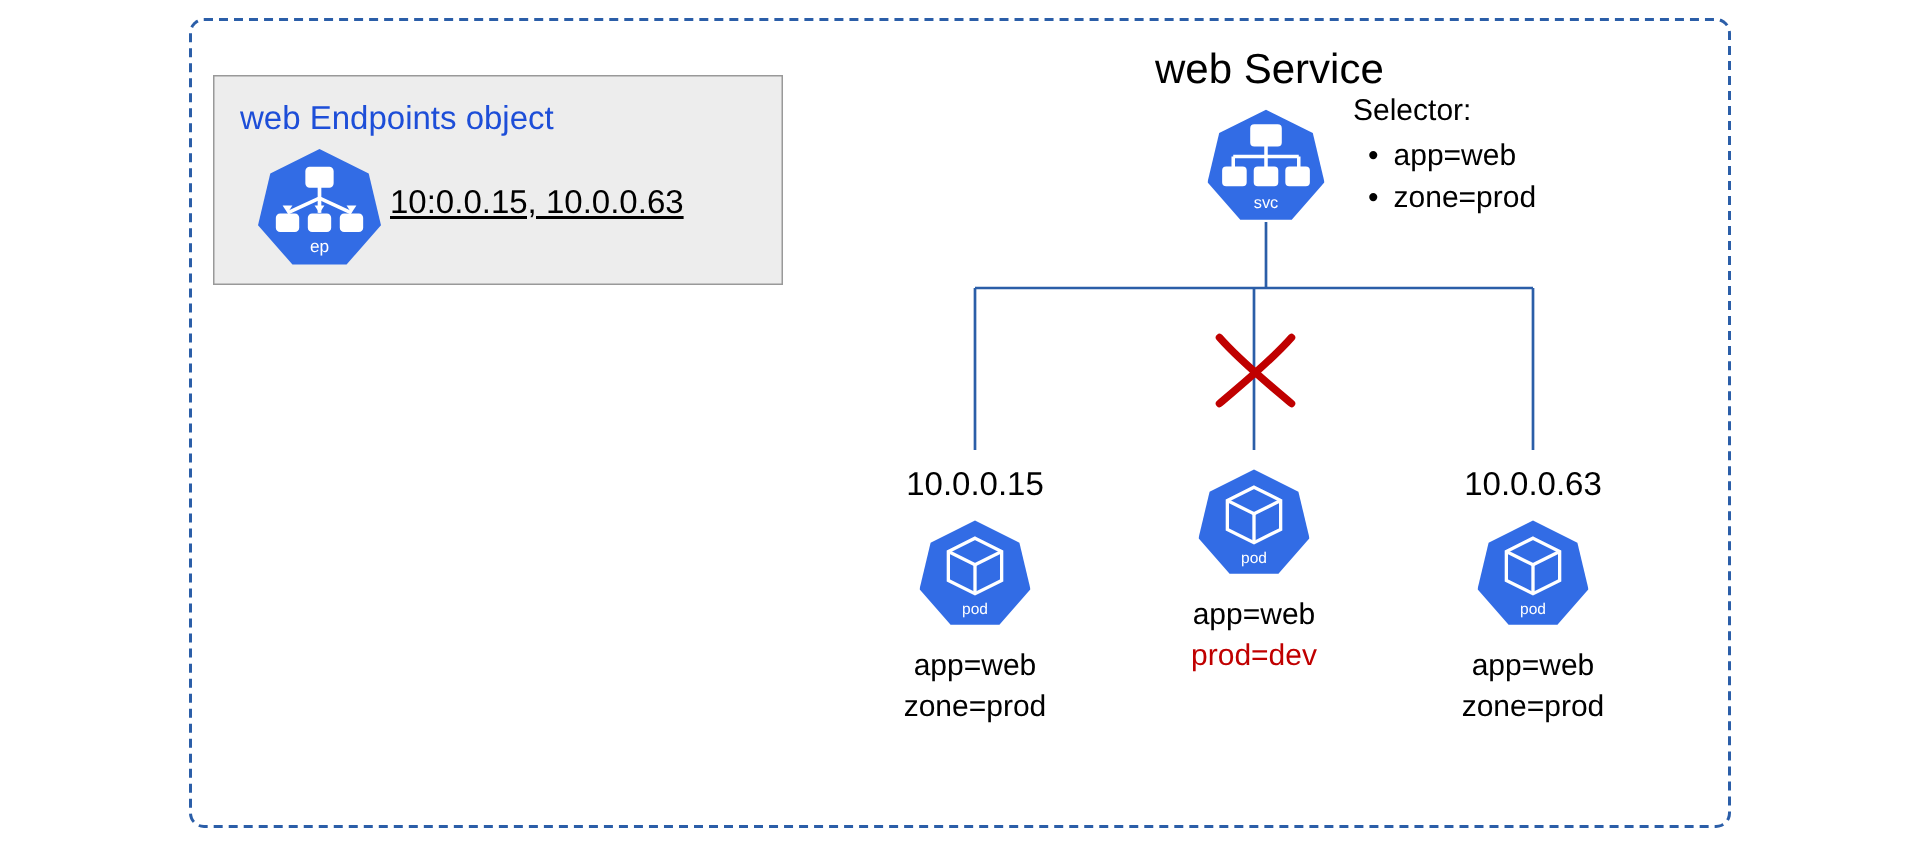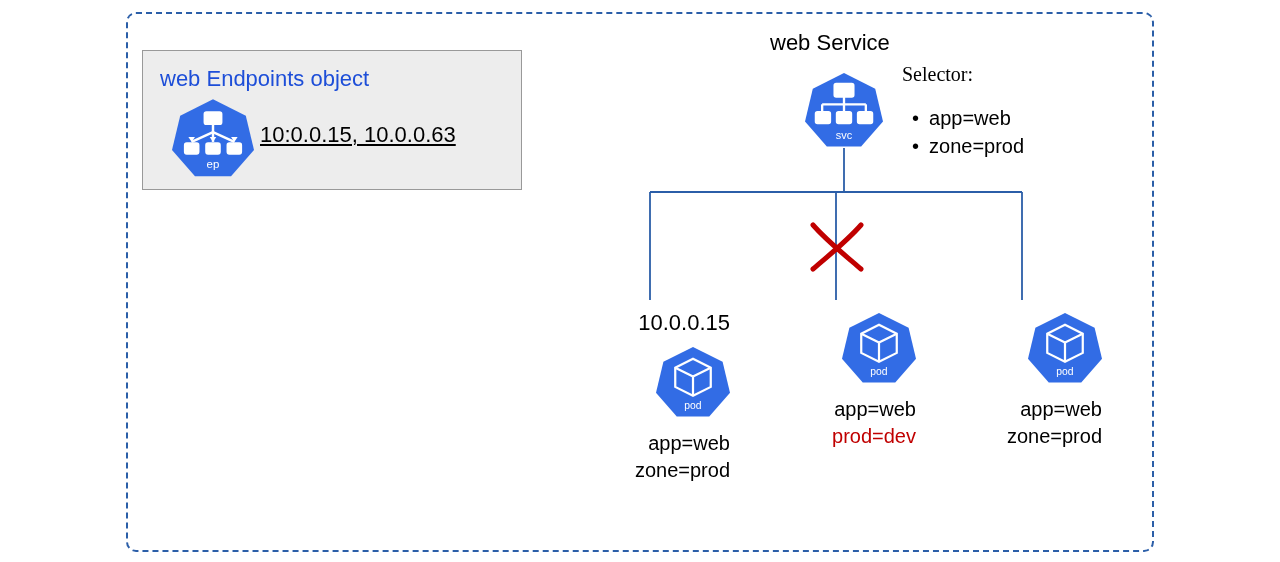--- a/index.html
+++ b/index.html
@@ -45,37 +45,37 @@
   }
   .ep-icon {
     position: absolute;
     left: 172px;
     top: 96px;
   }
   .svc-title {
     position: absolute;
     left: 770px;
     top: 30px;
-    font-size: 22px;
+    font-size: 28px;
     color: #000;
   }
   .svc-icon {
     position: absolute;
     left: 805px;
     top: 70px;
   }
   .selector-block {
     position: absolute;
     left: 902px;
     top: 60px;
     font-size: 20px;
     color: #000;
     line-height: 1.4;
   }
-  .selector-block .hdr { margin-bottom: 16px; font-family: Liberation Serif, serif; }
+  .selector-block .hdr { margin-bottom: 2px; }
   .selector-block ul { list-style: none; padding-left: 10px; }
   .selector-block li::before {
     content: "•";
     margin-right: 10px;
   }
   .tree-lines {
     position: absolute;
     left: 0; top: 0;
     pointer-events: none;
   }
@@ -83,21 +83,21 @@
     position: absolute;
     left: 807px;
     top: 217px;
     width: 60px;
     height: 60px;
     pointer-events: none;
   }
   .pod {
     position: absolute;
     width: 160px;
-    text-align: right;
+    text-align: center;
   }
   .pod .ip {
     font-size: 22px;
     color: #000;
     margin-bottom: 8px;
   }
   .pod .labels {
     margin-top: 8px;
     font-size: 20px;
     line-height: 1.35;
@@ -210,20 +210,21 @@
       <text x="50" y="88" text-anchor="middle" font-size="14" fill="#fff" font-family="Arial">pod</text>
     </svg>
   </span>
   <div class="labels">
     <div>app=web</div>
     <div class="red">prod=dev</div>
   </div>
 </div>
 
 <div class="pod" style="left:942px; top:310px">
+  <div class="ip">10.0.0.63</div>
   <span class="hept">
     <svg width="74" height="74" viewBox="0 0 100 100">
       <polygon points="50,4 90,24 100,66 72,98 28,98 0,66 10,24" fill="#326ce5"></polygon>
       <g stroke="#fff" stroke-width="3" fill="none">
         <polygon points="50,20 74,32 74,58 50,70 26,58 26,32" fill="none"></polygon>
         <line x1="26" y1="32" x2="50" y2="44"></line>
           <line x1="74" y1="32" x2="50" y2="44"></line>
           <line x1="50" y1="44" x2="50" y2="70"></line>
       </g>
       <text x="50" y="88" text-anchor="middle" font-size="14" fill="#fff" font-family="Arial">pod</text>

